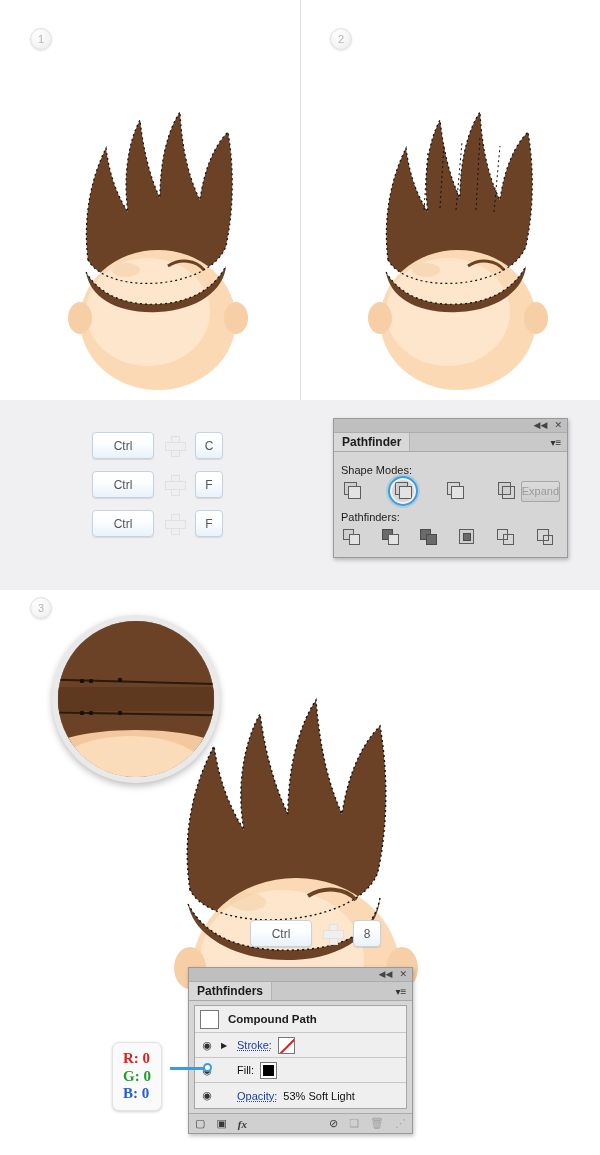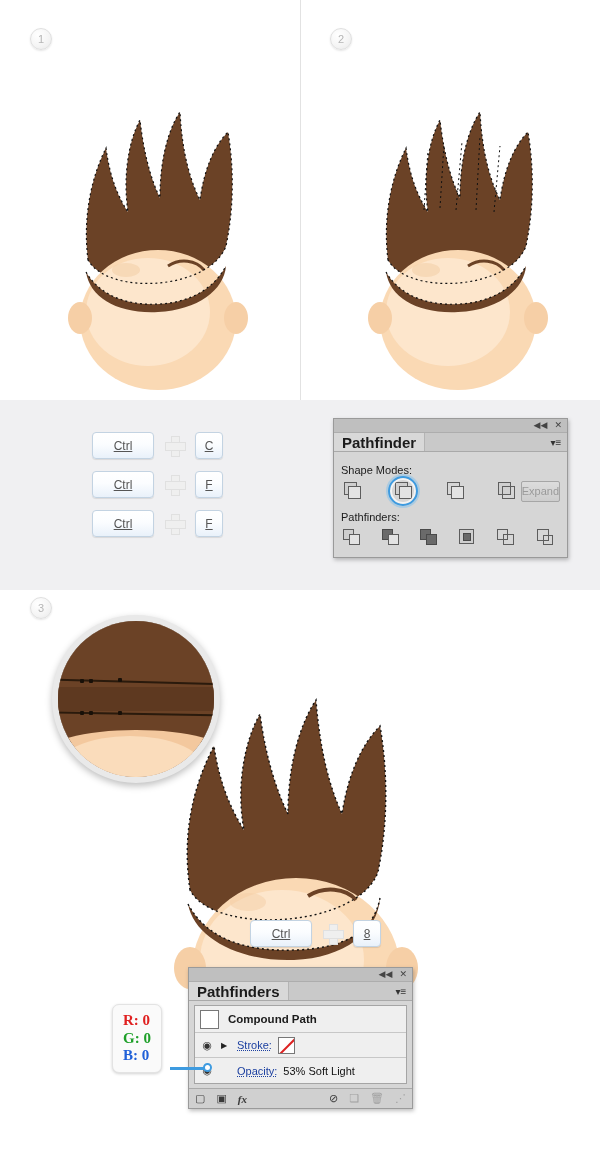--- a/index.html
+++ b/index.html
@@ -47,21 +47,21 @@
 
   
   .kbd-stack { position: absolute; display: flex; flex-direction: column; gap: 12px; }
   .kbd-row { display: flex; align-items: center; gap: 11px; }
   .key {
     display: inline-flex; align-items: center; justify-content: center;
     height: 27px; padding: 0 8px; min-width: 28px;
     background: linear-gradient(to bottom, #ffffff 0%, #fbfdff 45%, #e9f1fa 100%);
     border: 1px solid #c3d3e2; border-radius: 4px;
     box-shadow: 0 1px 1px rgba(0,0,0,.10), inset 0 1px 0 #fff;
-    font-size: 12px; color: #555; text-decoration: underline;
+    font-size: 12px; color: #555;
   }
   .key.wide { min-width: 62px; }
   .plus { position: relative; width: 19px; height: 19px; }
   .plus::before, .plus::after {
     content: ""; position: absolute; background: #efefef;
     border: 1px solid #e0e0e0;
   }
   .plus::before { left: 6px; top: 0; width: 7px; height: 19px; }
   .plus::after  { top: 6px; left: 0; height: 7px; width: 19px; }
 
@@ -79,21 +79,21 @@
     gap: 7px; padding-right: 5px;
     border-bottom: 1px solid #adadad;
   }
   .ps-ctrl { font-size: 9px; color: #444; line-height: 1; cursor: pointer; }
   .ps-tabrow {
     height: 19px; background: #c9c9c9; display: flex; align-items: stretch;
     border-bottom: 1px solid #a9a9a9;
   }
   .ps-tab {
     padding: 0 8px; display: flex; align-items: center;
-    background: #d8d8d8; font-weight: bold; font-size: 15px;
+    background: #d8d8d8; font-weight: bold; font-size: 12px;
     border-right: 1px solid #b4b4b4;
   }
   .ps-tabfill { flex: 1; }
   .ps-menu-ico {
     width: 22px; display: flex; align-items: center; justify-content: center;
     font-size: 10px; color: #333;
   }
   .ps-body { padding: 5px 7px 8px; }
 
   .pf-label { font-size: 11px; margin: 7px 0 4px; }
@@ -416,20 +416,26 @@
           <span>Compound Path</span>
         </div>
 
         <div class="ap-row">
           <span class="ap-eye">◉</span>
           <span class="ap-tri">▶</span>
           <span class="ap-lbl">Stroke:</span>
           <i class="ap-swatch none"></i>
         </div>
 
+        <div class="ap-row">
+          <span class="ap-eye">◉</span>
+          <span class="ap-tri"></span>
+          <span class="ap-lbl plain">Fill:</span>
+          <i class="ap-swatch black"></i>
+        </div>
 
         <div class="ap-row">
           <span class="ap-eye">◉</span>
           <span class="ap-tri"></span>
           <span class="ap-lbl">Opacity:</span>
           <span style="font-size:11px;color:#111;">53% Soft Light</span>
         </div>
       </div>
     </div>
 
@@ -438,21 +444,21 @@
       <span>▣</span>
       <span style="font-style:italic;font-family:'Liberation Serif',serif;font-weight:bold;">fx</span>
       <span class="spacer"></span>
       <span>⊘</span>
       <span class="dim">❏</span>
       <span class="dim">🗑</span>
       <span class="dim">⋰</span>
     </div>
   </div>
 
-  <div class="rgb-box" style="left:112px; top:414px;">
+  <div class="rgb-box" style="left:112px; top:452px;">
     <div>
       <span class="rgb-r">R:</span>
       <span class="rgb-r">0</span>
     </div>
     <div>
       <span class="rgb-g">G:</span>
       <span class="rgb-g">0</span>
     </div>
     <div>
       <span class="rgb-b">B:</span>

